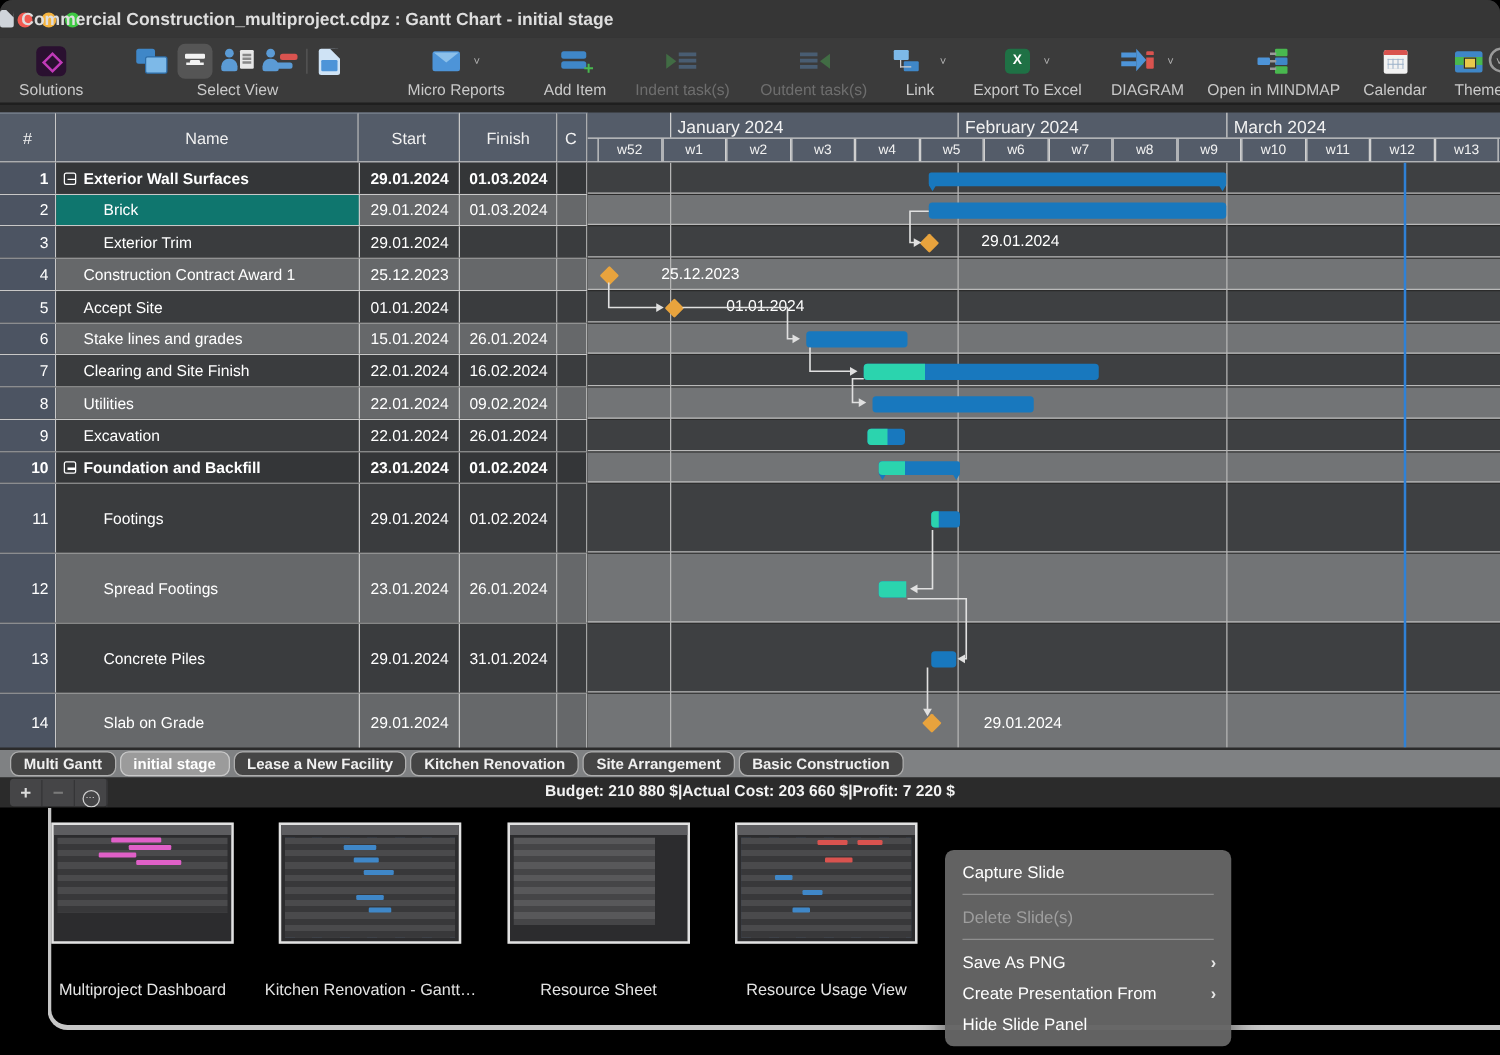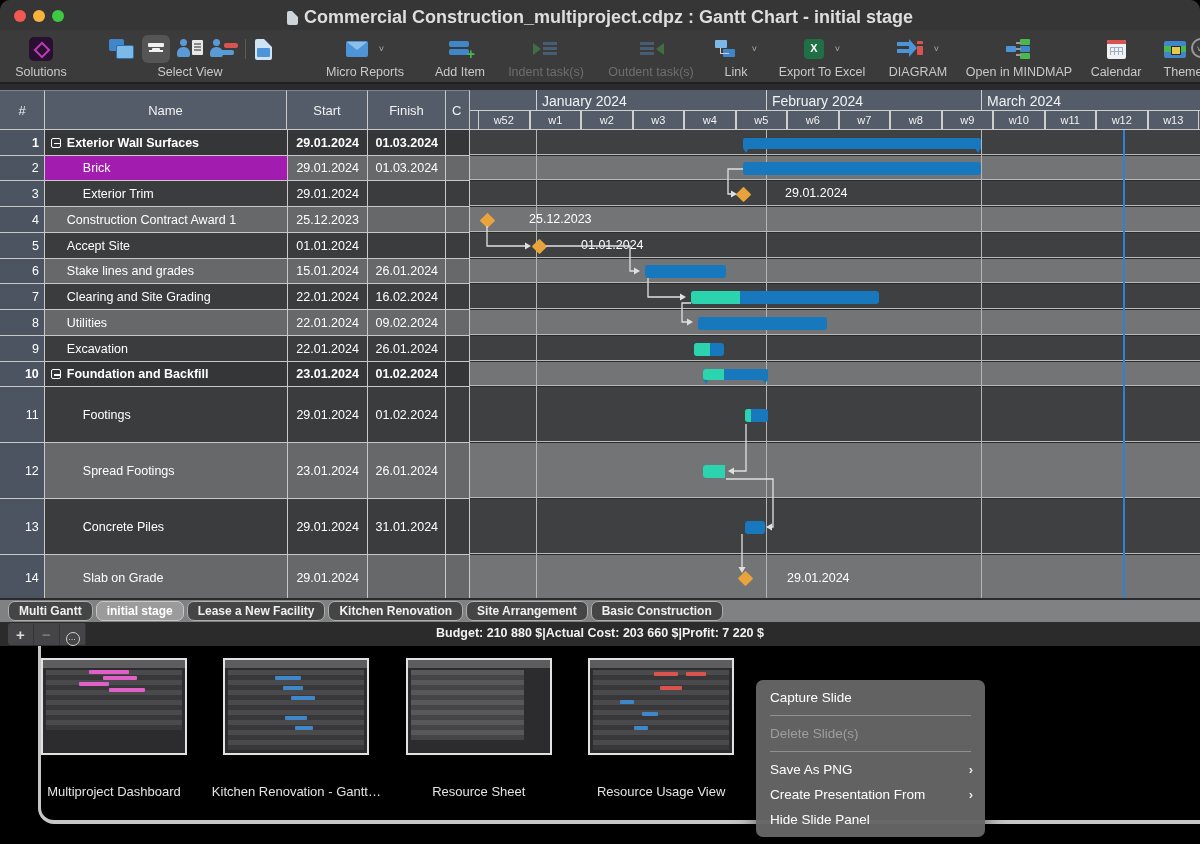--- a/index.html
+++ b/index.html
@@ -6,21 +6,21 @@
   *{box-sizing:border-box;}
   body{font-family:"Liberation Sans", sans-serif; -webkit-font-smoothing:antialiased;}
   #window{position:relative;width:1200px;height:844px;background:#2b2b2b;overflow:hidden;border-radius:10px 10px 0 0;}
 
   
   #titlebar{position:absolute;left:0;top:0;width:1200px;height:30px;background:#363636;}
   .tlight{position:absolute;top:10px;width:12px;height:12px;border-radius:50%;}
   #tl-red{left:14px;background:#f25a51;}
   #tl-yellow{left:33px;background:#f6b43e;}
   #tl-green{left:52px;background:#3ec943;}
-  #title{position:absolute;left:0;right:0;top:7px;text-align:center;color:#dedede;font-size:18px;font-weight:bold;}
+  #title{position:absolute;left:0;right:0;top:7px;color:#dedede;font-size:14px;font-weight:bold;}
   .doc-glyph{display:inline-block;width:11px;height:14px;background:#cfd4da;border-radius:2px;vertical-align:-2px;margin-right:6px;position:relative;}
   .doc-glyph::after{content:'';position:absolute;right:0;top:0;border:3px solid #363636;border-left-color:transparent;border-bottom-color:transparent;}
 
   
   #toolbar{position:absolute;left:0;top:30px;width:1200px;height:54px;background:#3b3b3b;border-bottom:2px solid #1f1f1f;display:flex;align-items:flex-start;padding:4px 0 0 8px;}
   .tbitem{display:flex;flex-direction:column;align-items:center;justify-content:flex-start;height:48px;position:relative;flex:0 0 auto;}
   .tbitem .icrow{height:30px;display:flex;align-items:center;justify-content:center;gap:9px;}
   .tblabel{font-size:12.5px;color:#c9c9c9;white-space:nowrap;margin-top:1px;}
   .tbitem.disabled .tblabel{color:#6e6e6e;}
   .tbitem.disabled .icrow{opacity:.45;}
@@ -291,21 +291,21 @@
         <div class="tcell c-name" style="background: rgb(52, 54, 56); padding-left: 6px;">
           <span class="sumbox"></span>
           <span>Exterior Wall Surfaces</span>
         </div>
         <div class="tcell c-start" style="background: rgb(52, 54, 56);">29.01.2024</div>
         <div class="tcell c-finish" style="background: rgb(52, 54, 56);">01.03.2024</div>
         <div class="tcell c-extra" style="background: rgb(52, 54, 56);"></div>
       </div>
       <div class="trow" style="height: 25px;">
         <div class="tcell c-num">2</div>
-        <div class="tcell c-name" style="background: #a21caf; padding-left: 38px;">
+        <div class="tcell c-name" style="background: #0f766e; padding-left: 38px;">
           <span>Brick</span>
         </div>
         <div class="tcell c-start" style="background: rgb(102, 104, 106);">29.01.2024</div>
         <div class="tcell c-finish" style="background: rgb(102, 104, 106);">01.03.2024</div>
         <div class="tcell c-extra" style="background: rgb(102, 104, 106);"></div>
       </div>
       <div class="trow" style="height: 26px;">
         <div class="tcell c-num">3</div>
         <div class="tcell c-name" style="background: rgb(58, 60, 62); padding-left: 38px;">
           <span>Exterior Trim</span>
@@ -337,21 +337,21 @@
         <div class="tcell c-name" style="background: rgb(102, 104, 106); padding-left: 22px;">
           <span>Stake lines and grades</span>
         </div>
         <div class="tcell c-start" style="background: rgb(102, 104, 106);">15.01.2024</div>
         <div class="tcell c-finish" style="background: rgb(102, 104, 106);">26.01.2024</div>
         <div class="tcell c-extra" style="background: rgb(102, 104, 106);"></div>
       </div>
       <div class="trow" style="height: 26px;">
         <div class="tcell c-num">7</div>
         <div class="tcell c-name" style="background: rgb(58, 60, 62); padding-left: 22px;">
-          <span>Clearing and Site Grading</span>
+          <span>Clearing and Site Finish</span>
         </div>
         <div class="tcell c-start" style="background: rgb(58, 60, 62);">22.01.2024</div>
         <div class="tcell c-finish" style="background: rgb(58, 60, 62);">16.02.2024</div>
         <div class="tcell c-extra" style="background: rgb(58, 60, 62);"></div>
       </div>
       <div class="trow" style="height: 26px;">
         <div class="tcell c-num">8</div>
         <div class="tcell c-name" style="background: rgb(102, 104, 106); padding-left: 22px;">
           <span>Utilities</span>
         </div>

